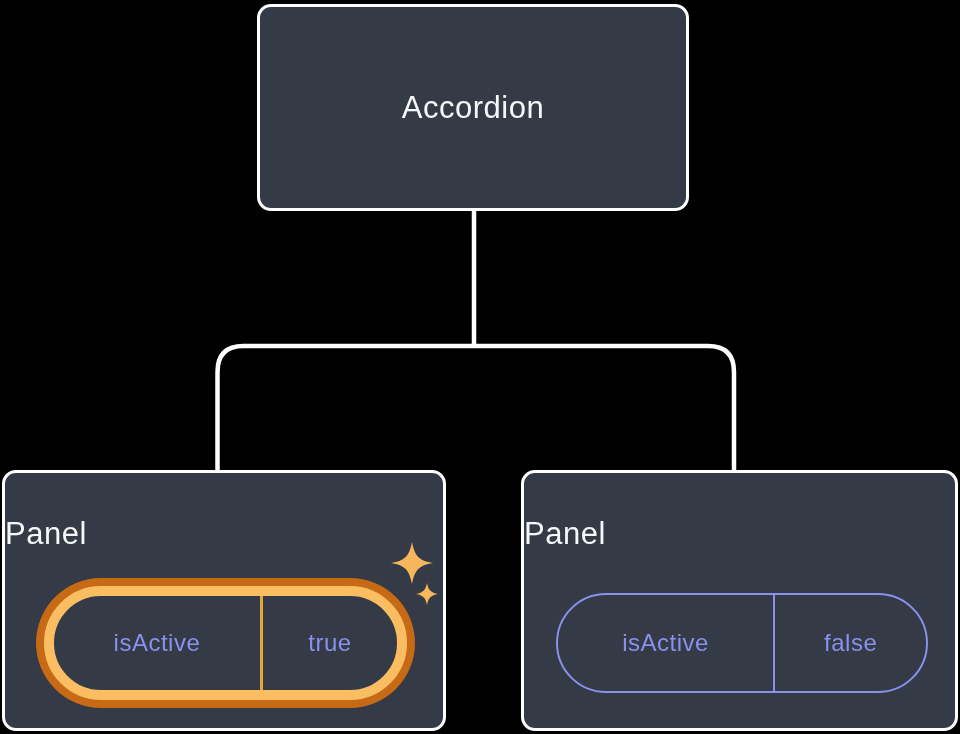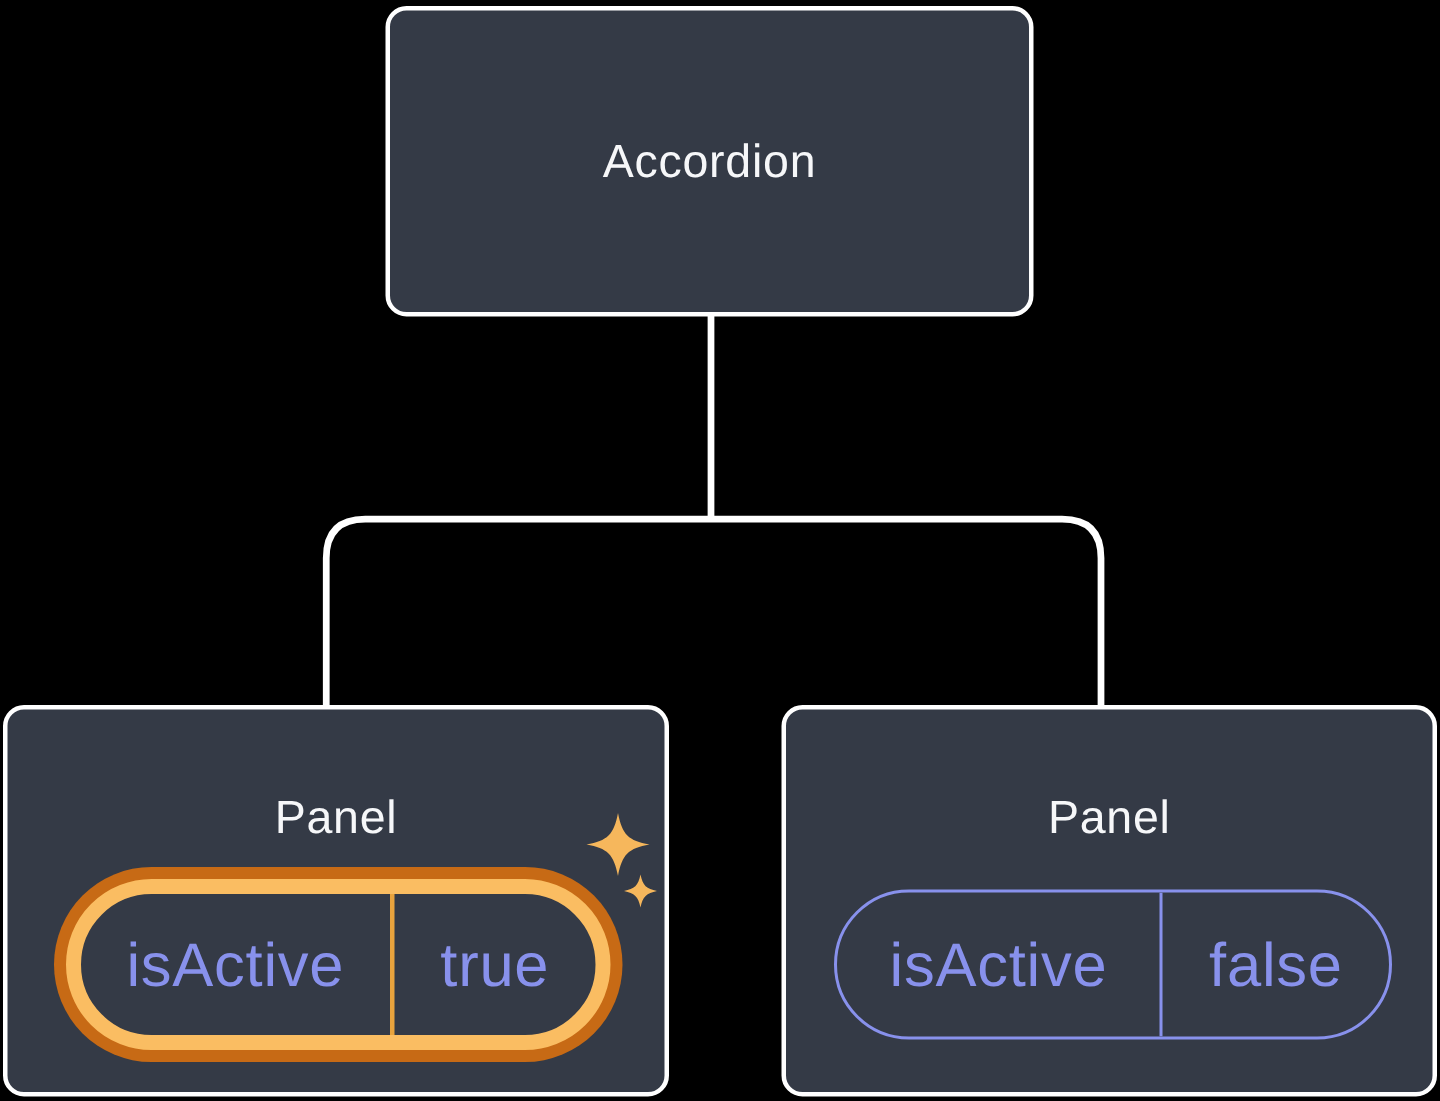--- a/index.html
+++ b/index.html
@@ -42,31 +42,30 @@
   .node-label {
     color: var(--node-text, #F6F7F9);
     font-size: 31px;
     font-weight: 500;
     letter-spacing: 0.5px;
   }
   .panel-left  { left: 2px;   top: 470px; width: 444px; height: 261px; }
   .panel-right { left: 521px; top: 470px; width: 437px; height: 261px; }
   .panel-title {
     position: absolute;
-    left: 0; right: 0; top: 54px;
-    text-align: center;
+    left: 0; right: 0; top: 43px;
     line-height: 36px;
   }
   
   .pill-cell {
     display: flex;
     align-items: center;
     justify-content: center;
     color: var(--prop-text, #8891EC);
-    font-size: 41px;
+    font-size: 24px;
     letter-spacing: 0.5px;
   }
   .pill-value-bold { font-weight: 400; }
   
   .pill-highlight {
     position: absolute;
     left: 31px; top: 105px;
     width: 379px; height: 130px;
     box-sizing: border-box;
     background: var(--highlight-outer, #C76A15);

